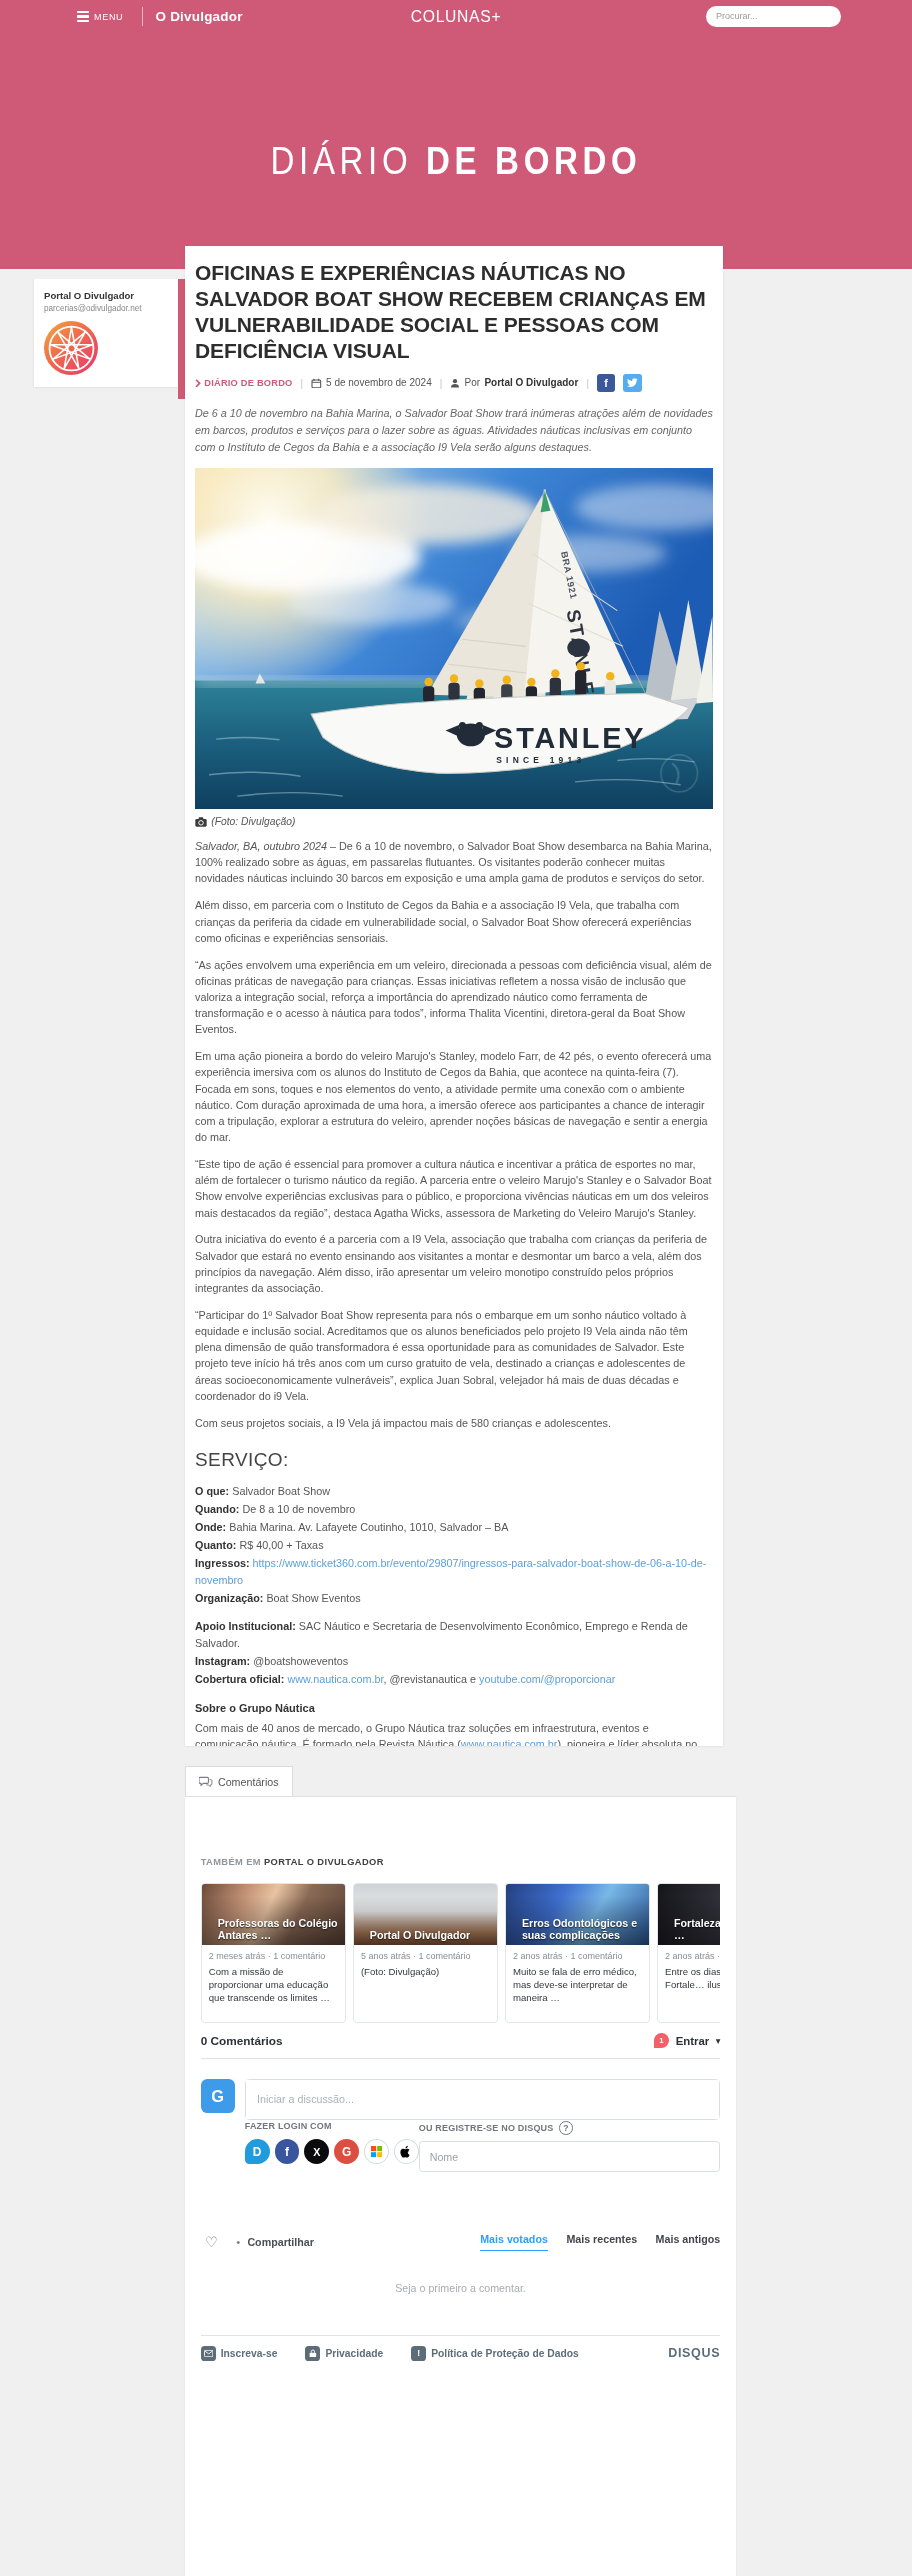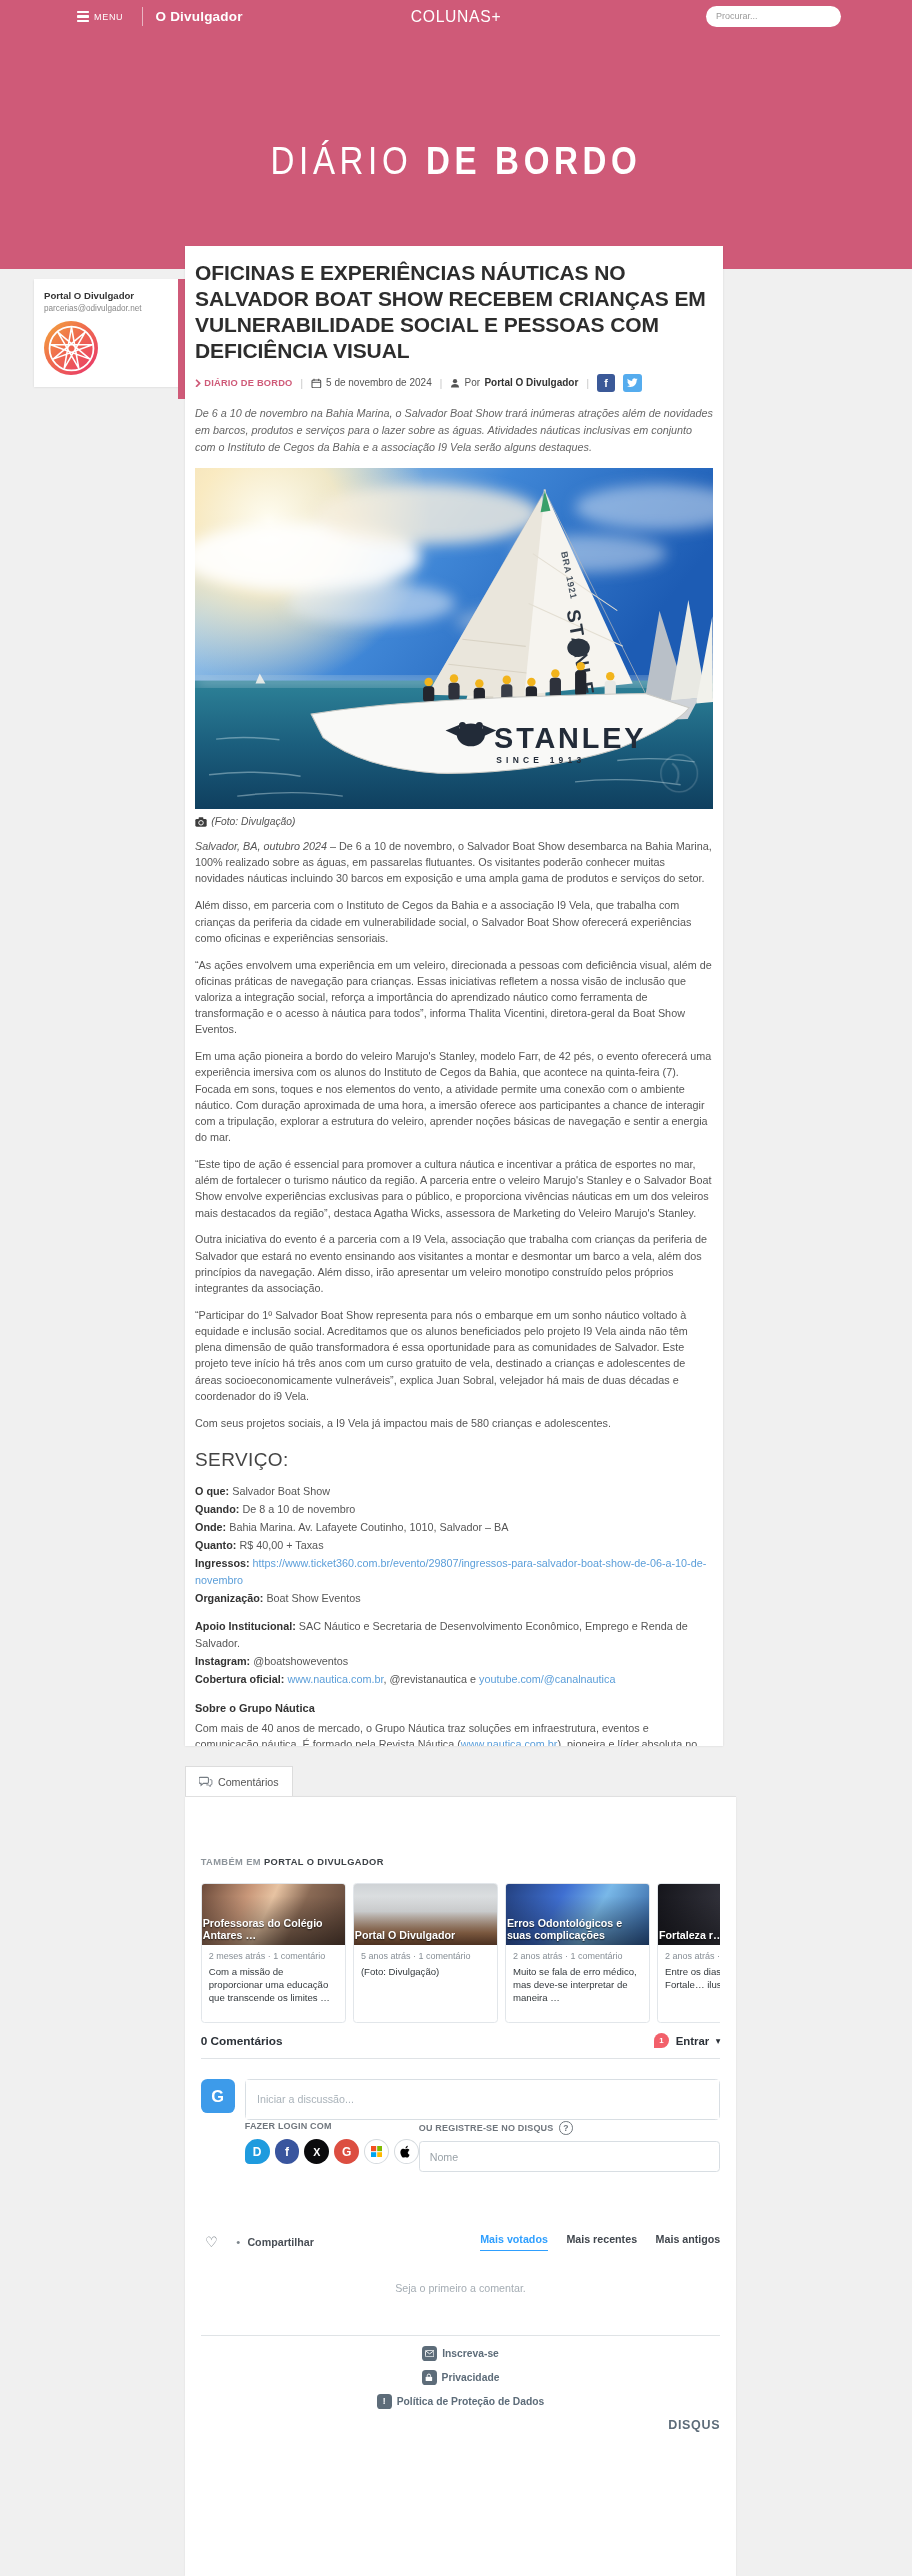--- a/index.html
+++ b/index.html
@@ -71,21 +71,21 @@
   #cmt-panel { position:absolute; left:185px; top:1796px; width:551px; height:780px; background:#fff;
     border-top:0.7px solid #e0e0e0; box-shadow:0 0.7px 2.1px rgba(0,0,0,.08); padding:0 15.7px; overflow:hidden; }
   .also-on { margin-top:60px; font-size:9.3px; font-weight:bold; letter-spacing:0.4px; }
   .also-on .pre { color:#8e959b; }
   .also-on .site { color:#3c4146; }
   .cards { margin-top:15.7px; display:flex; gap:7.1px; height:140px; overflow:hidden; }
   .dcard { min-width:145px; width:145px; border:0.7px solid #e2e6ea; border-radius:3.6px;
     overflow:hidden; background:#fff; cursor:pointer; }
   .card-img { height:61px; position:relative; }
   .card-img .shade { position:absolute; inset:0; background:linear-gradient(180deg,rgba(0,0,0,0) 20%,rgba(0,0,0,.45)); }
-  .card-title { position:absolute; bottom:3.6px; left:1px; right:4.3px; color:#fff; font-size:10.7px;
+  .card-title { position:absolute; bottom:3.6px; left:16px; right:4.3px; color:#fff; font-size:10.7px;
     font-weight:bold; line-height:1.15; text-shadow:0 0.7px 1.4px rgba(0,0,0,.7); }
   .card-meta { font-size:9px; color:#868e95; margin:6.4px 7.1px 0; white-space:nowrap; overflow:hidden; }
   .card-ex { font-size:9.6px; color:#33393d; margin:5px 7.1px 7.1px; line-height:1.35; }
   .img1 { background:linear-gradient(115deg,#6b4a3a 0%,#c9987a 30%,#e7c3a2 45%,#8a6a55 65%,#5d4437 100%); }
   .img2 { background:linear-gradient(180deg,#cfd3d6 0%,#e9ebec 45%,#b9855f 80%,#8a5a3c 100%); }
   .img3 { background:linear-gradient(120deg,#23407e 0%,#3f6fd1 35%,#79b8e8 60%,#2c5a9a 100%); }
   .img4 { background:linear-gradient(110deg,#15151b 0%,#3a3a44 55%,#7a5a33 100%); }
   .cmt-head { margin-top:10px; display:flex; align-items:center; }
   .cmt-count { font-size:11.8px; font-weight:bold; color:#2b3138; }
   .cmt-login { margin-left:auto; display:flex; align-items:center; gap:6.4px; cursor:pointer; }
@@ -120,21 +120,21 @@
   .name-input::placeholder { color:#9aa2a8; }
   .share-row { margin-top:61px; display:flex; align-items:center; }
   .heart { font-size:14.3px; color:#7c848b; cursor:pointer; margin-left:4.3px; }
   .share-dot { color:#7c848b; margin:0 7.1px 0 18.5px; }
   .share-lab { font-size:10.7px; font-weight:bold; color:#494f56; cursor:pointer; }
   .sort-tabs { margin-left:auto; display:flex; gap:18.5px; }
   .sort-tab { font-size:10.7px; font-weight:bold; color:#40464d; padding-bottom:5px; cursor:pointer; }
   .sort-tab.active { color:#2e9fff; border-bottom:1.4px solid #2e9fff; }
   .empty-msg { margin-top:31px; text-align:center; color:#a5adb4; font-size:10.7px; }
   hr.d2 { border:none; border-top:0.7px solid #dfe3e6; margin-top:41px; }
-  .dfooter { margin-top:9.3px; display:flex; align-items:center; gap:9px;flex-direction:column; }
+  .dfooter { margin-top:9.3px; display:flex; align-items:flex-start; gap:28px; }
   .df-item { display:flex; align-items:center; gap:5px; cursor:pointer; }
   .df-ic { width:15px; height:15px; border-radius:3.6px; background:#5d6c79; color:#fff;
     display:flex; align-items:center; justify-content:center; font-size:8.6px; font-weight:bold; }
   .df-lab { font-size:10.3px; font-weight:bold; color:#5d6c79; }
   .disqus-brand { margin-left:auto; font-size:12.5px; font-weight:bold; letter-spacing:0.7px; color:#5d6c79; cursor:pointer; }
 </style>
 </head>
 <body>
 
 <div id="hero">
@@ -360,21 +360,21 @@
   <h2 class="servico">SERVIÇO:</h2>
 
   <p class="sv gap"><strong>O que:</strong> <span>Salvador Boat Show</span></p>
   <p class="sv"><strong>Quando:</strong> <span>De 8 a 10 de novembro</span></p>
   <p class="sv"><strong>Onde:</strong> <span>Bahia Marina. Av. Lafayete Coutinho, 1010, Salvador – BA</span></p>
   <p class="sv"><strong>Quanto:</strong> <span>R$ 40,00 + Taxas</span></p>
   <p class="sv"><strong>Ingressos:</strong> <a class="lnk">https://www.ticket360.com.br/evento/29807/ingressos-para-salvador-boat-show-de-06-a-10-de-novembro</a></p>
   <p class="sv"><strong>Organização:</strong> <span>Boat Show Eventos</span></p>
   <p class="sv gap"><strong>Apoio Institucional:</strong> <span>SAC Náutico e Secretaria de Desenvolvimento Econômico, Emprego e Renda de Salvador.</span></p>
   <p class="sv"><strong>Instagram:</strong> <span>@boatshoweventos</span></p>
-  <p class="sv"><strong>Cobertura oficial:</strong> <a class="lnk">www.nautica.com.br</a><span>, @revistanautica e </span><a class="lnk">youtube.com/@canalnautica</a></p>
+  <p class="sv"><strong>Cobertura oficial:</strong> <a class="lnk">www.nautica.com.br</a><span>, @revistanautica e </span><a class="lnk">youtube.com/@proporcionar</a></p>
 
   <p class="sobre-h">Sobre o Grupo Náutica</p>
   <p class="body-p" style="margin-top:5.7px"><span>Com mais de 40 anos de mercado, o Grupo Náutica traz soluções em infraestrutura, eventos e comunicação náutica. É formado pela Revista Náutica (</span><a class="lnk">www.nautica.com.br</a><span>), pioneira e líder absoluta no setor; o Boat Show Eventos, maior organizadora de salões náuticos da América Latina, com edições em São Paulo, Itajaí, Rio de Janeiro, Salvador, Foz do Iguaçu e Brasília; a Metalu, maior fabricante de píeres e passarelas em alumínio do mundo. O grupo também se preocupa com as questões sociais e é detentora das ações “Só Jogue na Água o que Peixe pode Comer”, assinada pelo cartunista Ziraldo, e “Por Uma Cidade Navegável”, que busca a navegação em lugares inimagináveis, assim como desenvolve os principais Guias de Turismo Náutico do país.</span><br></p>
 </div>
 
 <div id="cmt-tab">
   <svg width="13.5" height="11.4" viewBox="0 0 20 17">
     <path d="M1.5 2 h11 a1.5 1.5 0 0 1 1.5 1.5 v6 a1.5 1.5 0 0 1 -1.5 1.5 h-6 l-3.5 3 v-3 h-1.5 a1.5 1.5 0 0 1 -1.5 -1.5 v-6 a1.5 1.5 0 0 1 1.5 -1.5 z" fill="none" stroke="#767d84" stroke-width="1.6"></path>
     <path d="M16 5.5 h1.8 a1.4 1.4 0 0 1 1.4 1.4 v5 a1.4 1.4 0 0 1 -1.4 1.4 h-1 v2.5 l-3 -2.5 h-3" fill="none" stroke="#767d84" stroke-width="1.4"></path>
   </svg>

